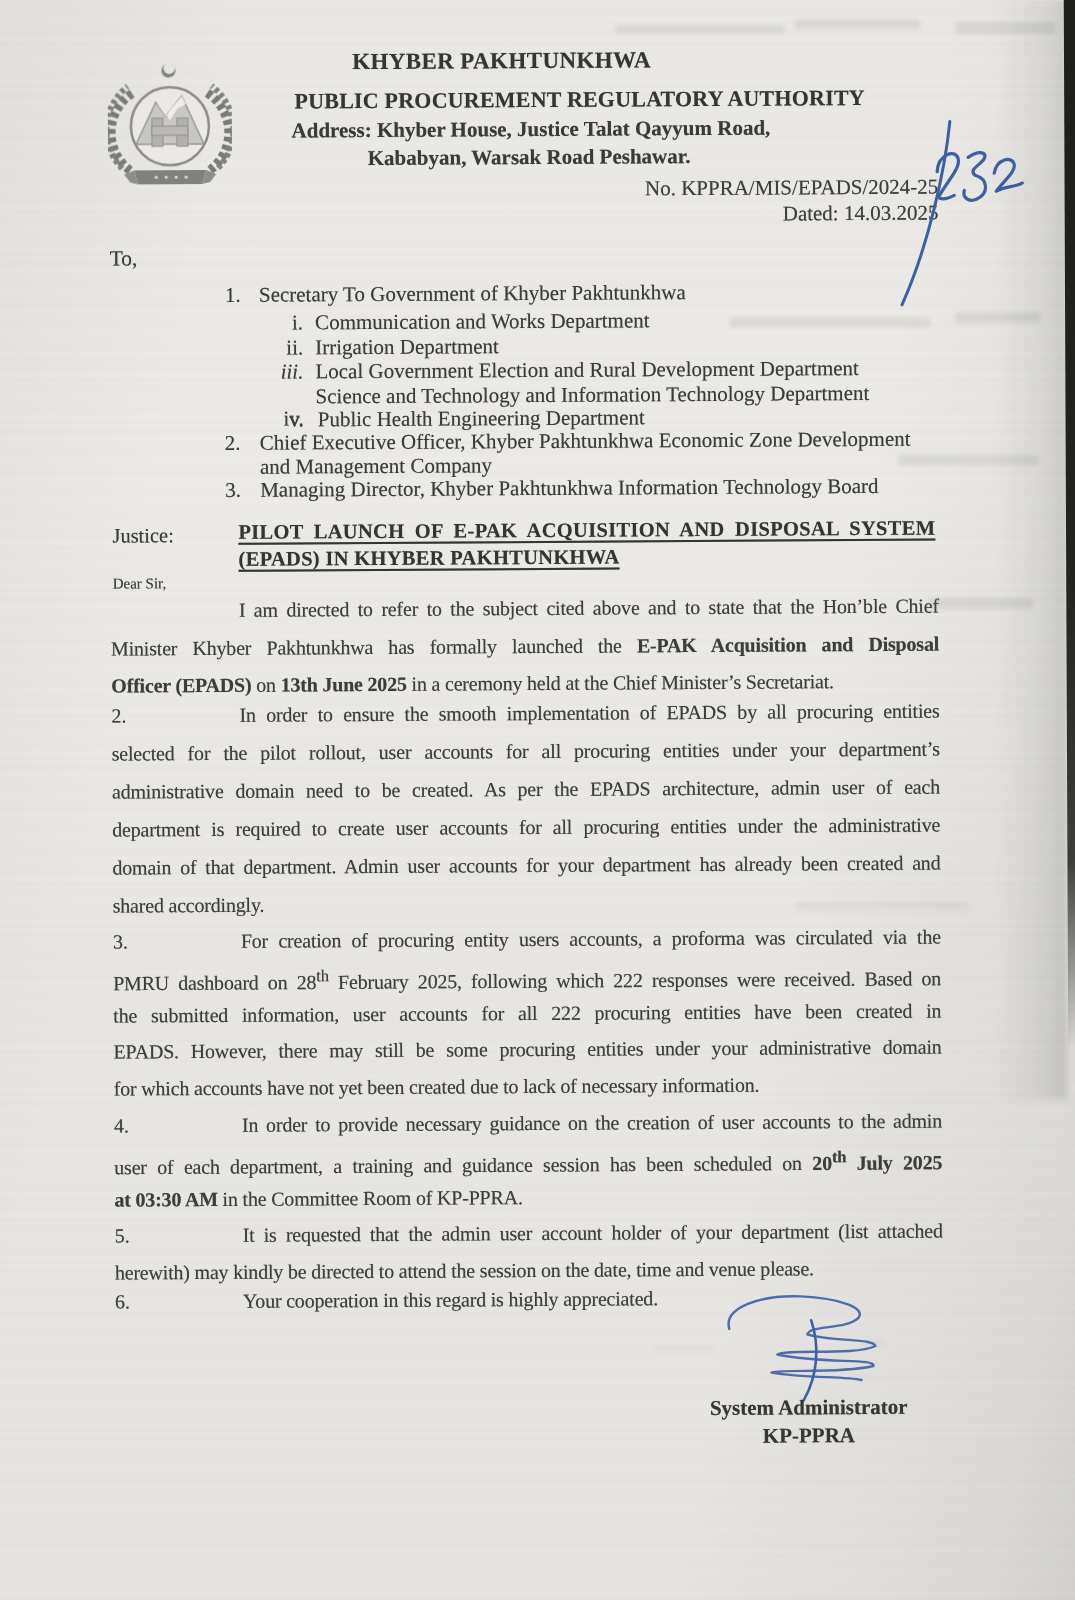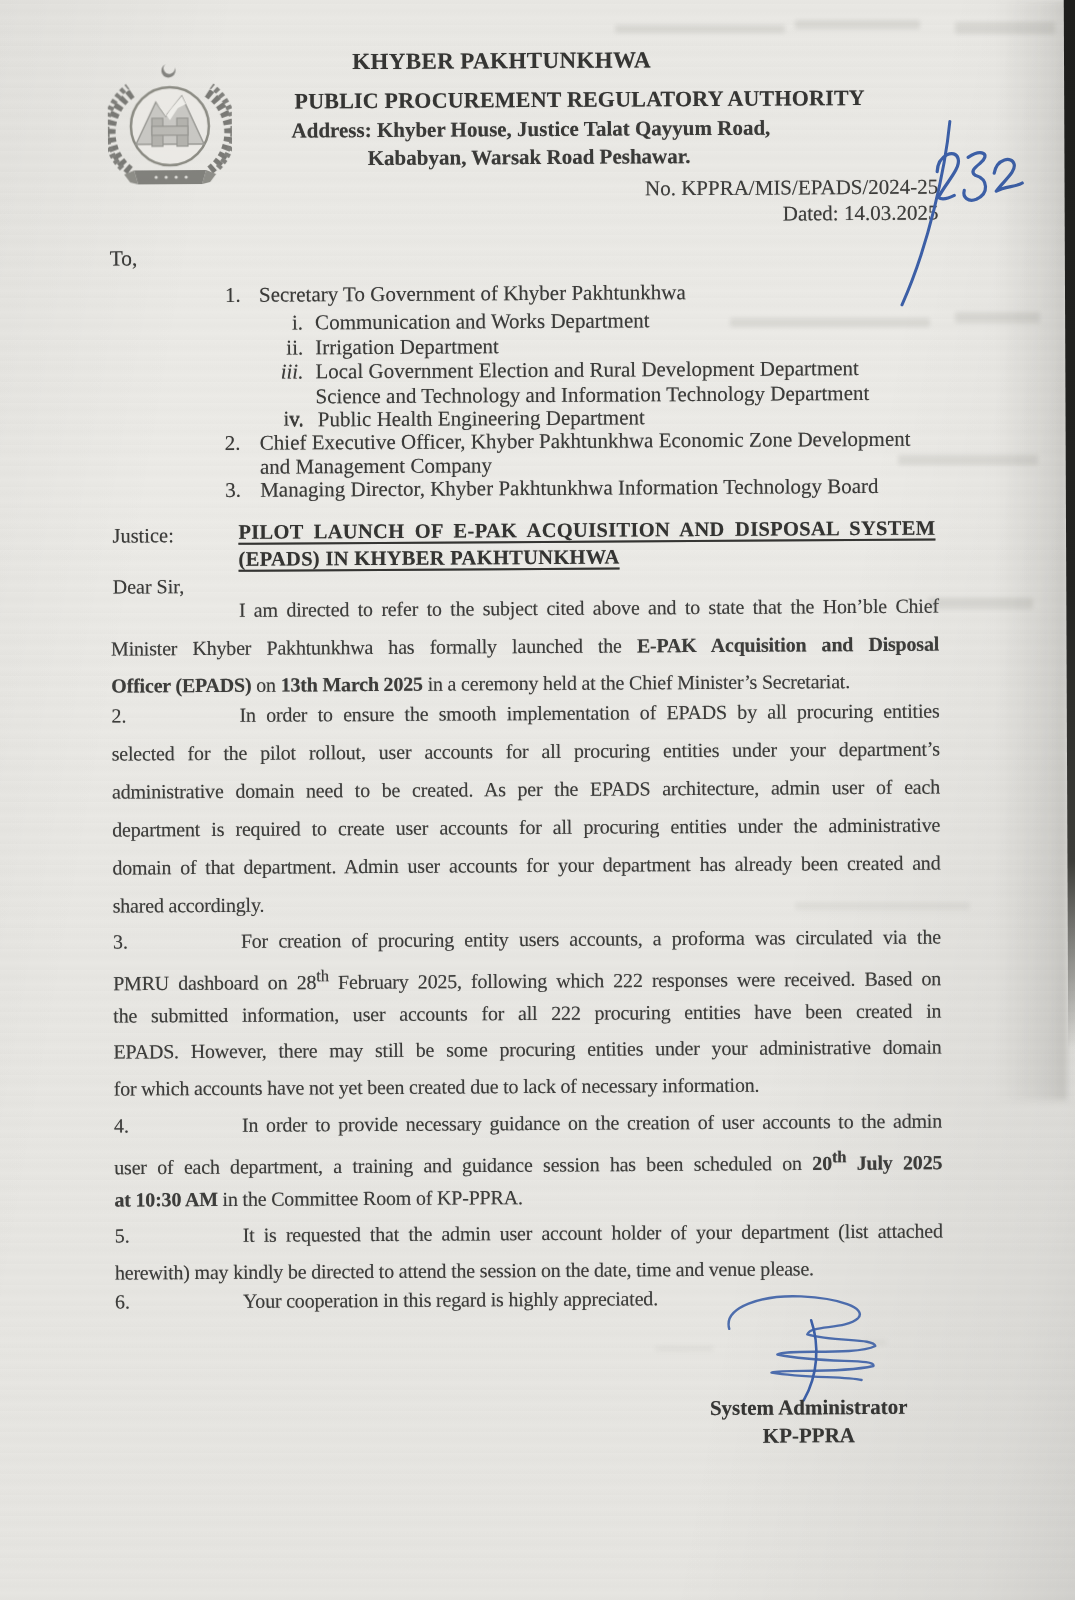--- a/index.html
+++ b/index.html
@@ -134,45 +134,45 @@
     <div class="abs row-text scan-text" style="left:262px;top:429px;">Chief Executive Officer, Khyber Pakhtunkhwa Economic Zone Development</div>
     <div class="abs row-text scan-text" style="left:262px;top:453px;">and Management Company</div>
 
     <div class="abs row-marker scan-text" style="left:227px;top:476px;width:30px;">3.</div>
     <div class="abs row-text scan-text" style="left:262px;top:476px;">Managing Director, Khyber Pakhtunkhwa Information Technology Board</div>
 
     <div class="abs subject-label scan-text" style="left:114px;top:522px;">Justice:</div>
     <div class="abs subject-line scan-text" style="left:240px;top:519px;">PILOT LAUNCH OF E-PAK ACQUISITION AND DISPOSAL SYSTEM</div>
     <div class="abs subject-line last scan-text" style="left:240px;top:546px;">(EPADS) IN KHYBER PAKHTUNKHWA</div>
 
-    <div class="abs scan-text" style="left:114px;top:573px;font-size:20px;">Dear Sir,</div>
+    <div class="abs scan-text" style="left:114px;top:573px;font-size:15px;">Dear Sir,</div>
 
     <div class="abs bline indent scan-text" style="left:112px;top:597px;">I am directed to refer to the subject cited above and to state that the Hon’ble Chief</div>
     <div class="abs bline scan-text" style="left:112px;top:635px;"><span>Minister Khyber Pakhtunkhwa has formally launched the </span><span class="b">E-PAK Acquisition and Disposal</span></div>
-    <div class="abs bline last scan-text" style="left:112px;top:672px;"><span class="b">Officer (EPADS)</span><span> on </span><span class="b">13th March 2025</span><span> in a ceremony held at the Chief Minister’s Secretariat.</span></div>
+    <div class="abs bline last scan-text" style="left:112px;top:672px;"><span class="b">Officer (EPADS)</span><span> on </span><span class="b">13th June 2025</span><span> in a ceremony held at the Chief Minister’s Secretariat.</span></div>
 
     <div class="abs pnum scan-text" style="left:112px;top:702px;">2.</div>
     <div class="abs bline indent scan-text" style="left:112px;top:702px;">In order to ensure the smooth implementation of EPADS by all procuring entities</div>
     <div class="abs bline scan-text" style="left:112px;top:740px;">selected for the pilot rollout, user accounts for all procuring entities under your department’s</div>
     <div class="abs bline scan-text" style="left:112px;top:778px;">administrative domain need to be created. As per the EPADS architecture, admin user of each</div>
     <div class="abs bline scan-text" style="left:112px;top:816px;">department is required to create user accounts for all procuring entities under the administrative</div>
     <div class="abs bline scan-text" style="left:112px;top:854px;">domain of that department. Admin user accounts for your department has already been created and</div>
     <div class="abs bline last scan-text" style="left:112px;top:892px;">shared accordingly.</div>
 
     <div class="abs pnum scan-text" style="left:112px;top:928px;">3.</div>
     <div class="abs bline indent scan-text" style="left:112px;top:928px;">For creation of procuring entity users accounts, a proforma was circulated via the</div>
     <div class="abs bline scan-text" style="left:112px;top:965px;"><span>PMRU dashboard on 28</span><sup>th</sup><span> February 2025, following which 222 responses were received. Based on</span></div>
     <div class="abs bline scan-text" style="left:112px;top:1002px;">the submitted information, user accounts for all 222 procuring entities have been created in</div>
     <div class="abs bline scan-text" style="left:112px;top:1038px;">EPADS. However, there may still be some procuring entities under your administrative domain</div>
     <div class="abs bline last scan-text" style="left:112px;top:1075px;">for which accounts have not yet been created due to lack of necessary information.</div>
 
     <div class="abs pnum scan-text" style="left:112px;top:1112px;">4.</div>
     <div class="abs bline indent scan-text" style="left:112px;top:1112px;">In order to provide necessary guidance on the creation of user accounts to the admin</div>
     <div class="abs bline scan-text" style="left:112px;top:1149px;"><span>user of each department, a training and guidance session has been scheduled on </span><span class="b">20</span><sup class="b">th</sup><span class="b"> July 2025</span></div>
-    <div class="abs bline last scan-text" style="left:112px;top:1186px;"><span class="b">at 10:30 AM</span><span> in the Committee Room of KP-PPRA.</span></div>
+    <div class="abs bline last scan-text" style="left:112px;top:1186px;"><span class="b">at 03:30 AM</span><span> in the Committee Room of KP-PPRA.</span></div>
 
     <div class="abs pnum scan-text" style="left:112px;top:1222px;">5.</div>
     <div class="abs bline indent scan-text" style="left:112px;top:1222px;">It is requested that the admin user account holder of your department (list attached</div>
     <div class="abs bline last scan-text" style="left:112px;top:1259px;">herewith) may kindly be directed to attend the session on the date, time and venue please.</div>
 
     <div class="abs pnum scan-text" style="left:112px;top:1288px;">6.</div>
     <div class="abs bline last indent scan-text" style="left:112px;top:1288px;">Your cooperation in this regard is highly appreciated.</div>
 
     <svg class="abs" style="left:712px;top:1292px;" width="180" height="118" viewBox="0 0 180 118">
       <path class="ink" d="M14,38 C8,16 48,4 86,6 C124,8 152,18 143,28 C130,40 96,34 92,44 C120,52 158,48 160,56 C140,66 70,58 62,64 C110,74 160,68 158,76 C120,84 70,78 56,82 C90,88 130,86 146,90" stroke-width="2.4" stroke="#44669f" opacity="0.9"></path>

